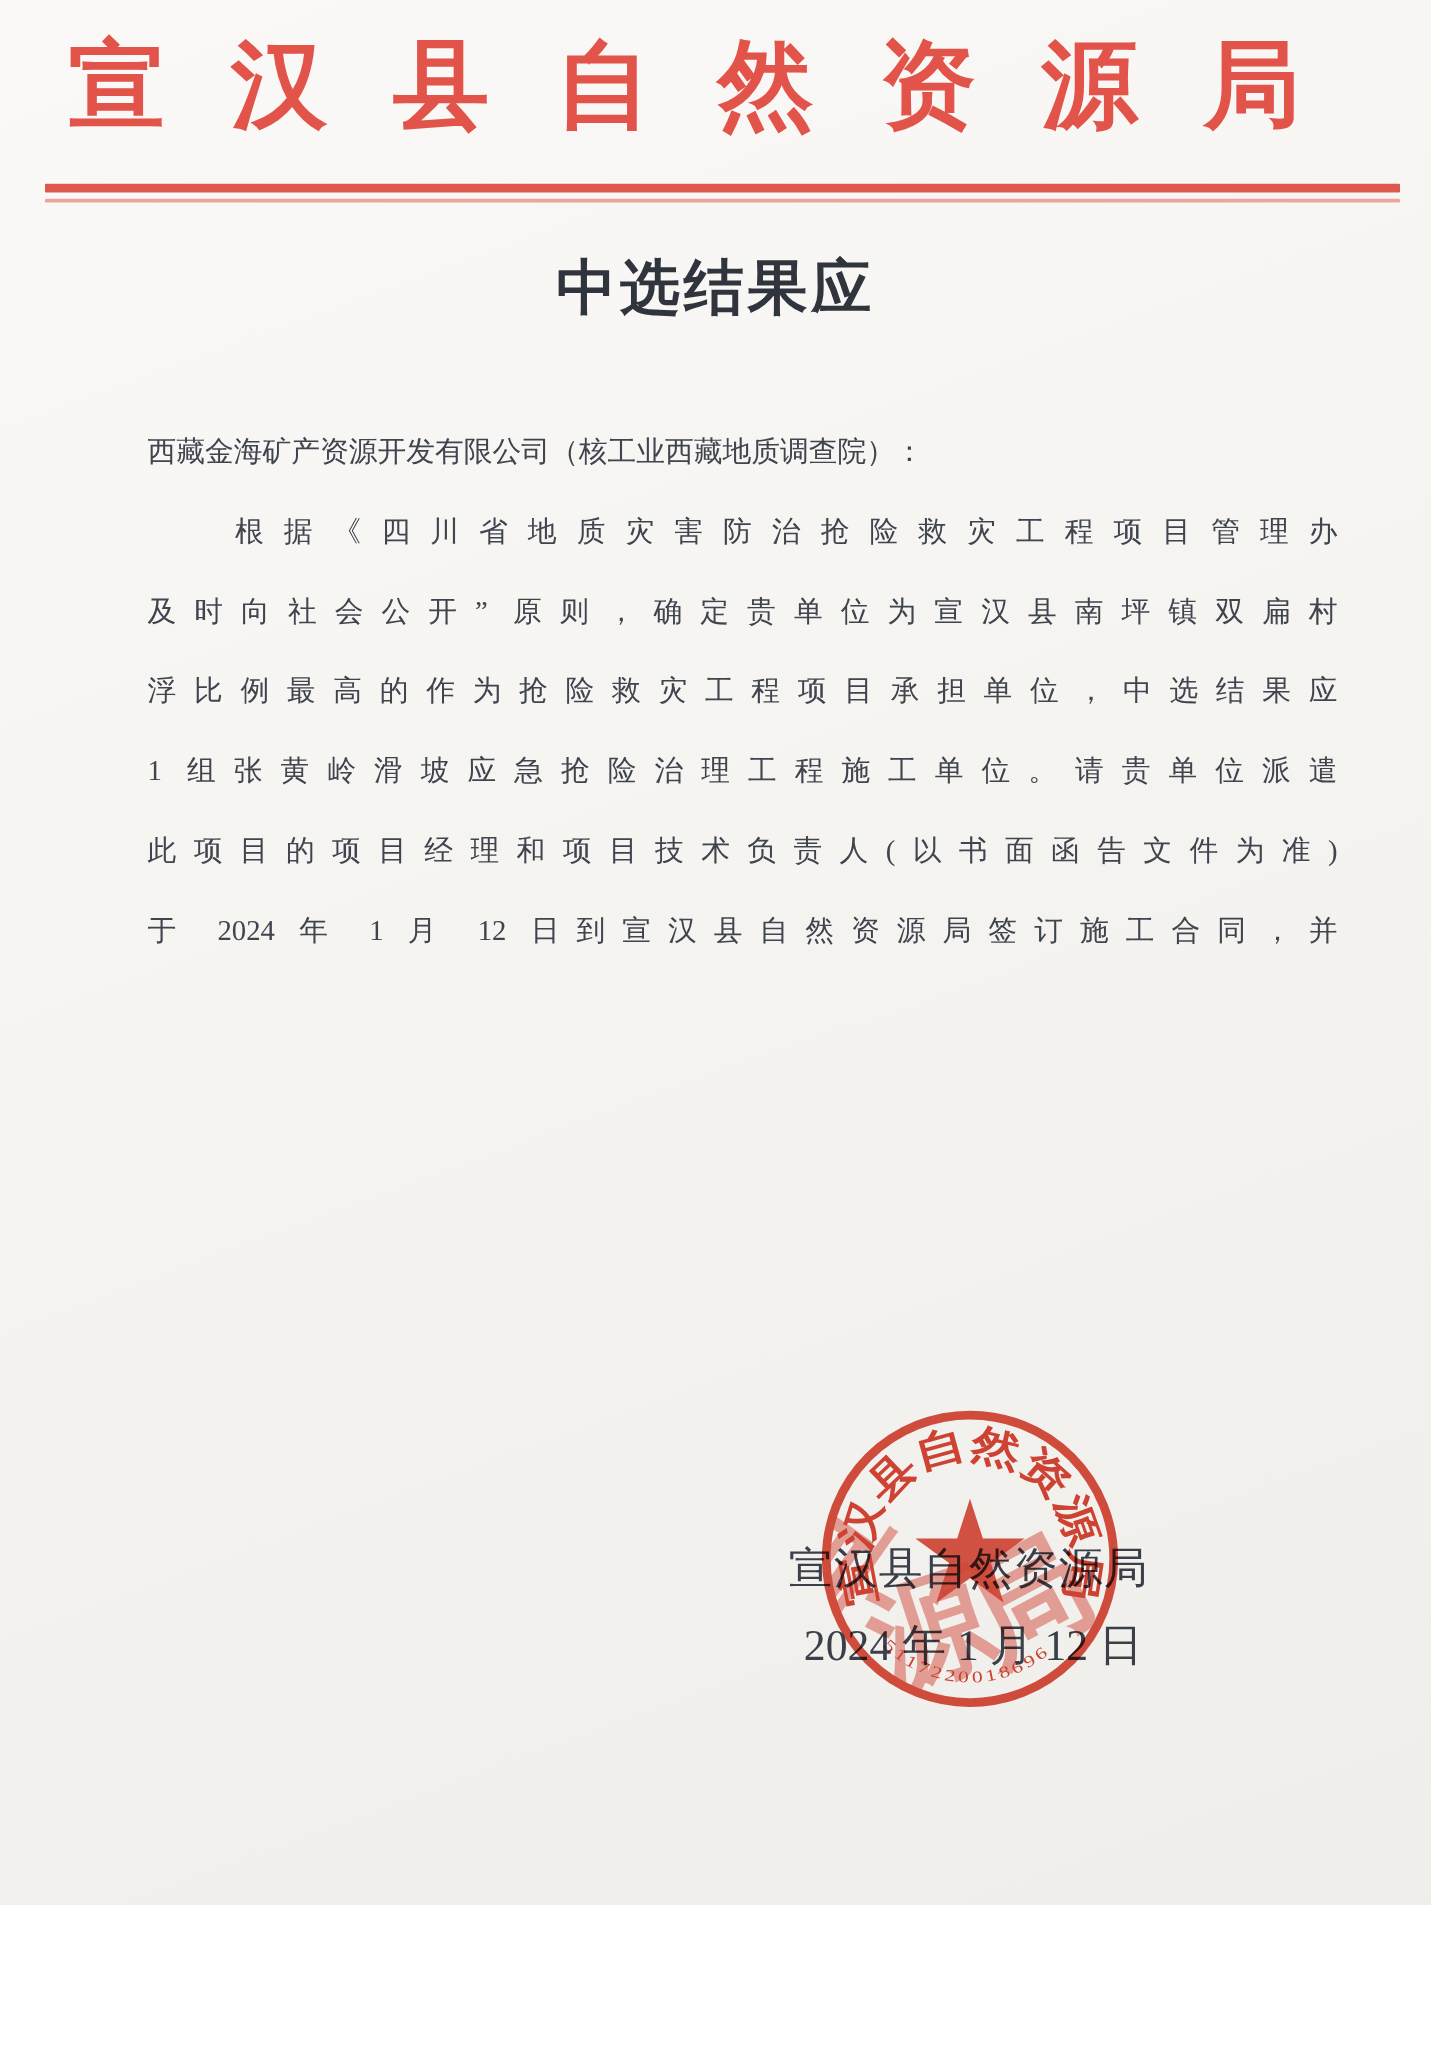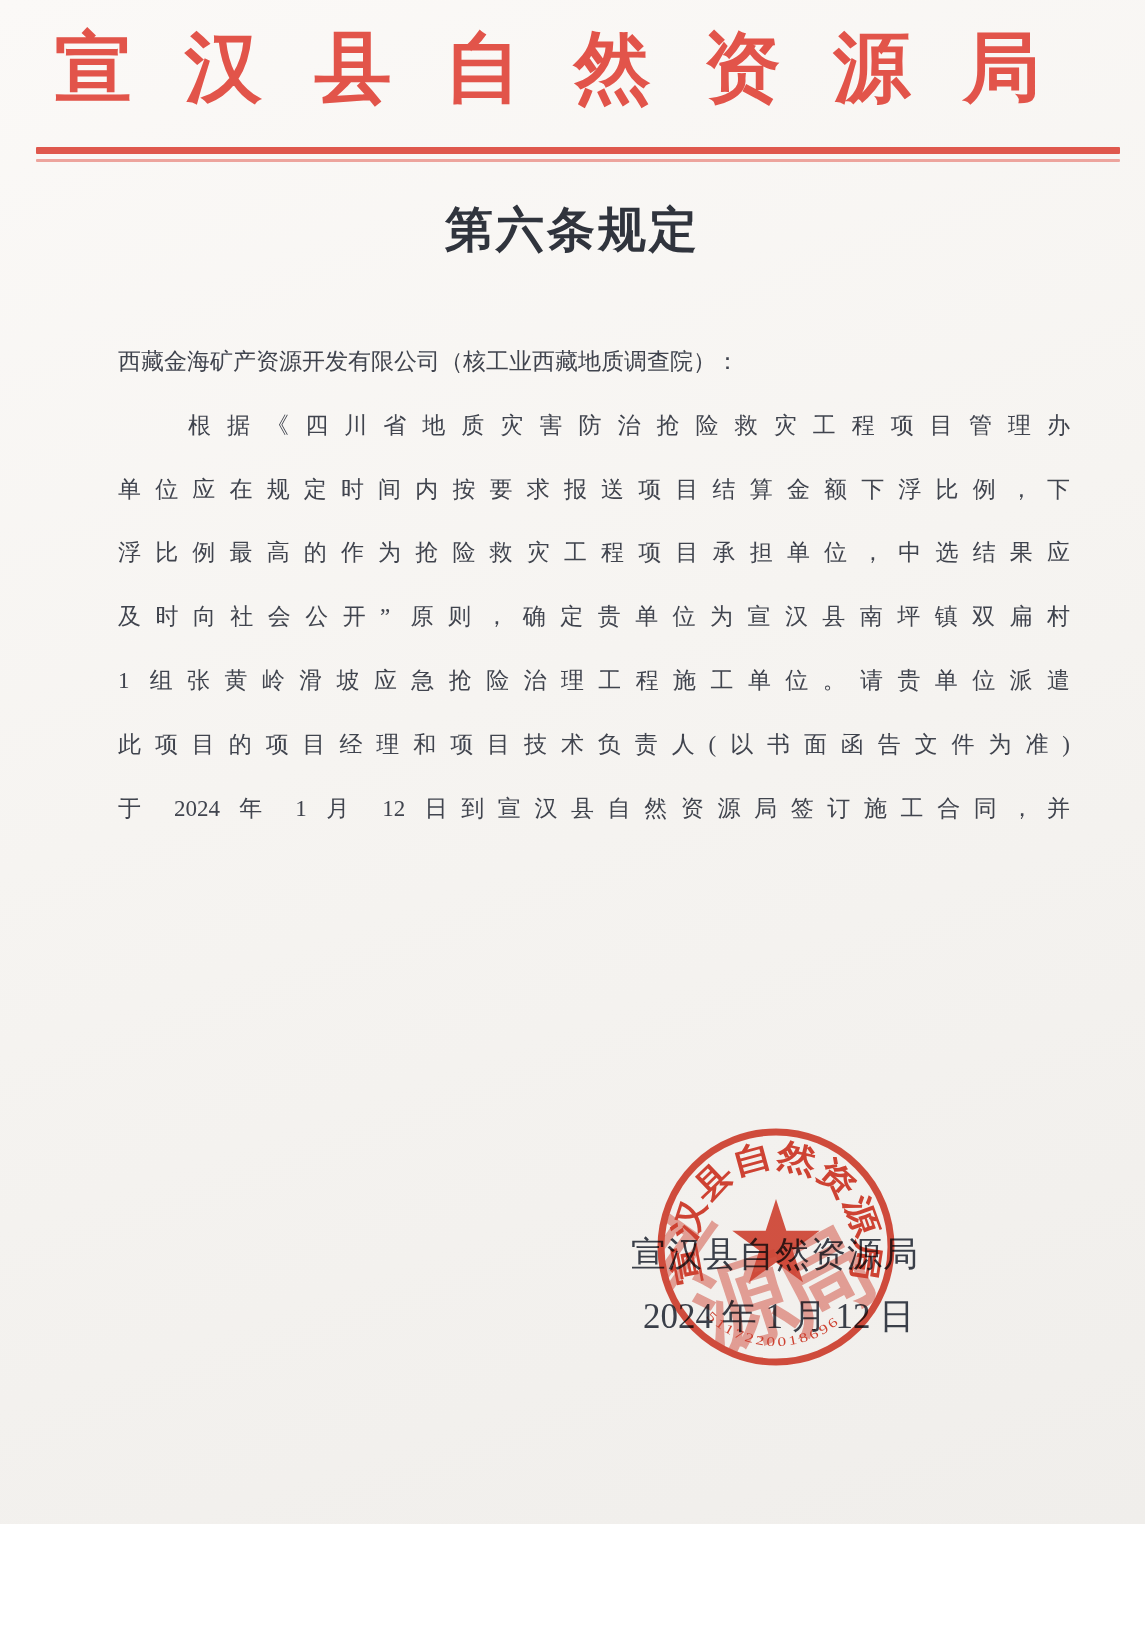--- a/index.html
+++ b/index.html
@@ -53,28 +53,27 @@
 </head>
 <body>
 
 <div class="page">
 
   <div class="agency-header">宣汉县自然资源局</div>
 
   <div class="rule rule-top-thick"></div>
   <div class="rule rule-top-thin"></div>
 
-  <div class="doc-title">第六条规定</div>
+  <div class="doc-title">中选结果应</div>
 
   <div class="body-text">
     <div class="bline nojust">西藏金海矿产资源开发有限公司（核工业西藏地质调查院）：</div>
     <div class="bline indent">根据《四川省地质灾害防治抢险救灾工程项目管理办</div>
-    <div class="bline">单位应在规定时间内按要求报送项目结算金额下浮比例，下</div>
+    <div class="bline">及时向社会公开” 原则，确定贵单位为宣汉县南坪镇双扁村</div>
     <div class="bline">浮比例最高的作为抢险救灾工程项目承担单位，中选结果应</div>
-    <div class="bline">及时向社会公开” 原则，确定贵单位为宣汉县南坪镇双扁村</div>
     <div class="bline">1 组张黄岭滑坡应急抢险治理工程施工单位。请贵单位派遣</div>
     <div class="bline">此项目的项目经理和项目技术负责人(以书面函告文件为准)</div>
     <div class="bline">于 2024 年 1 月 12 日到宣汉县自然资源局签订施工合同，并</div>
   </div>
 
   <div class="sig sig-agency">宣汉县自然资源局</div>
   <div class="sig sig-date">2024 年 1 月 12 日</div>
 
   <svg class="seal" viewBox="0 0 300 300" xmlns="http://www.w3.org/2000/svg">
     <defs>

